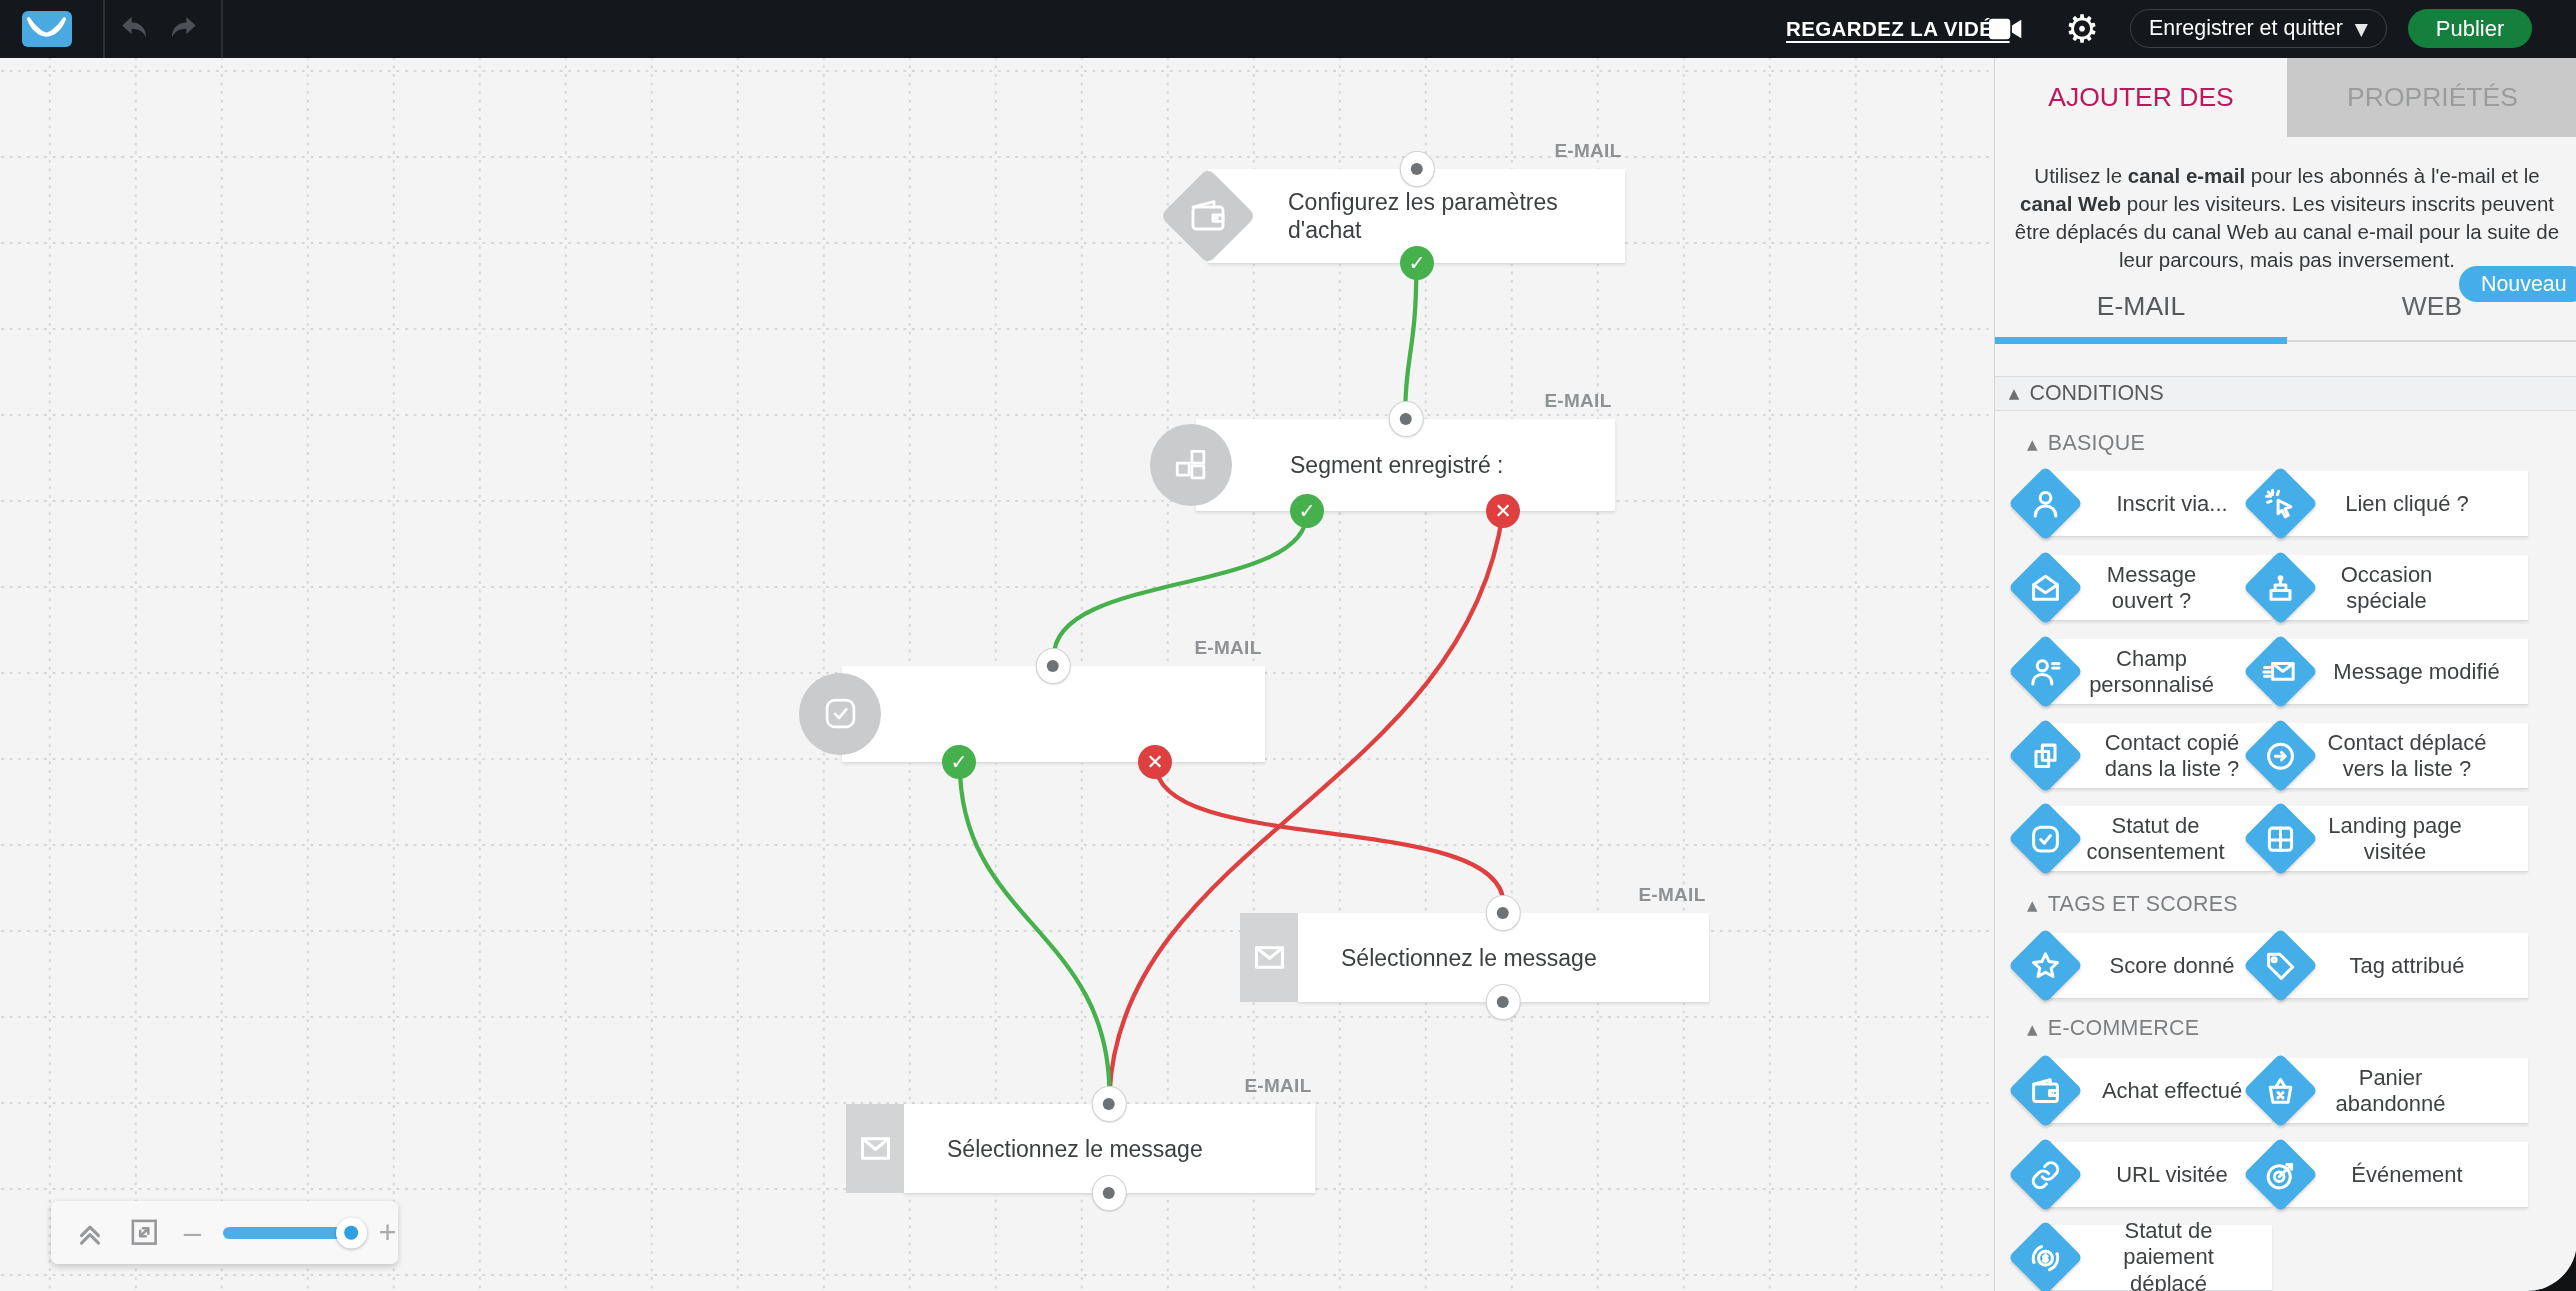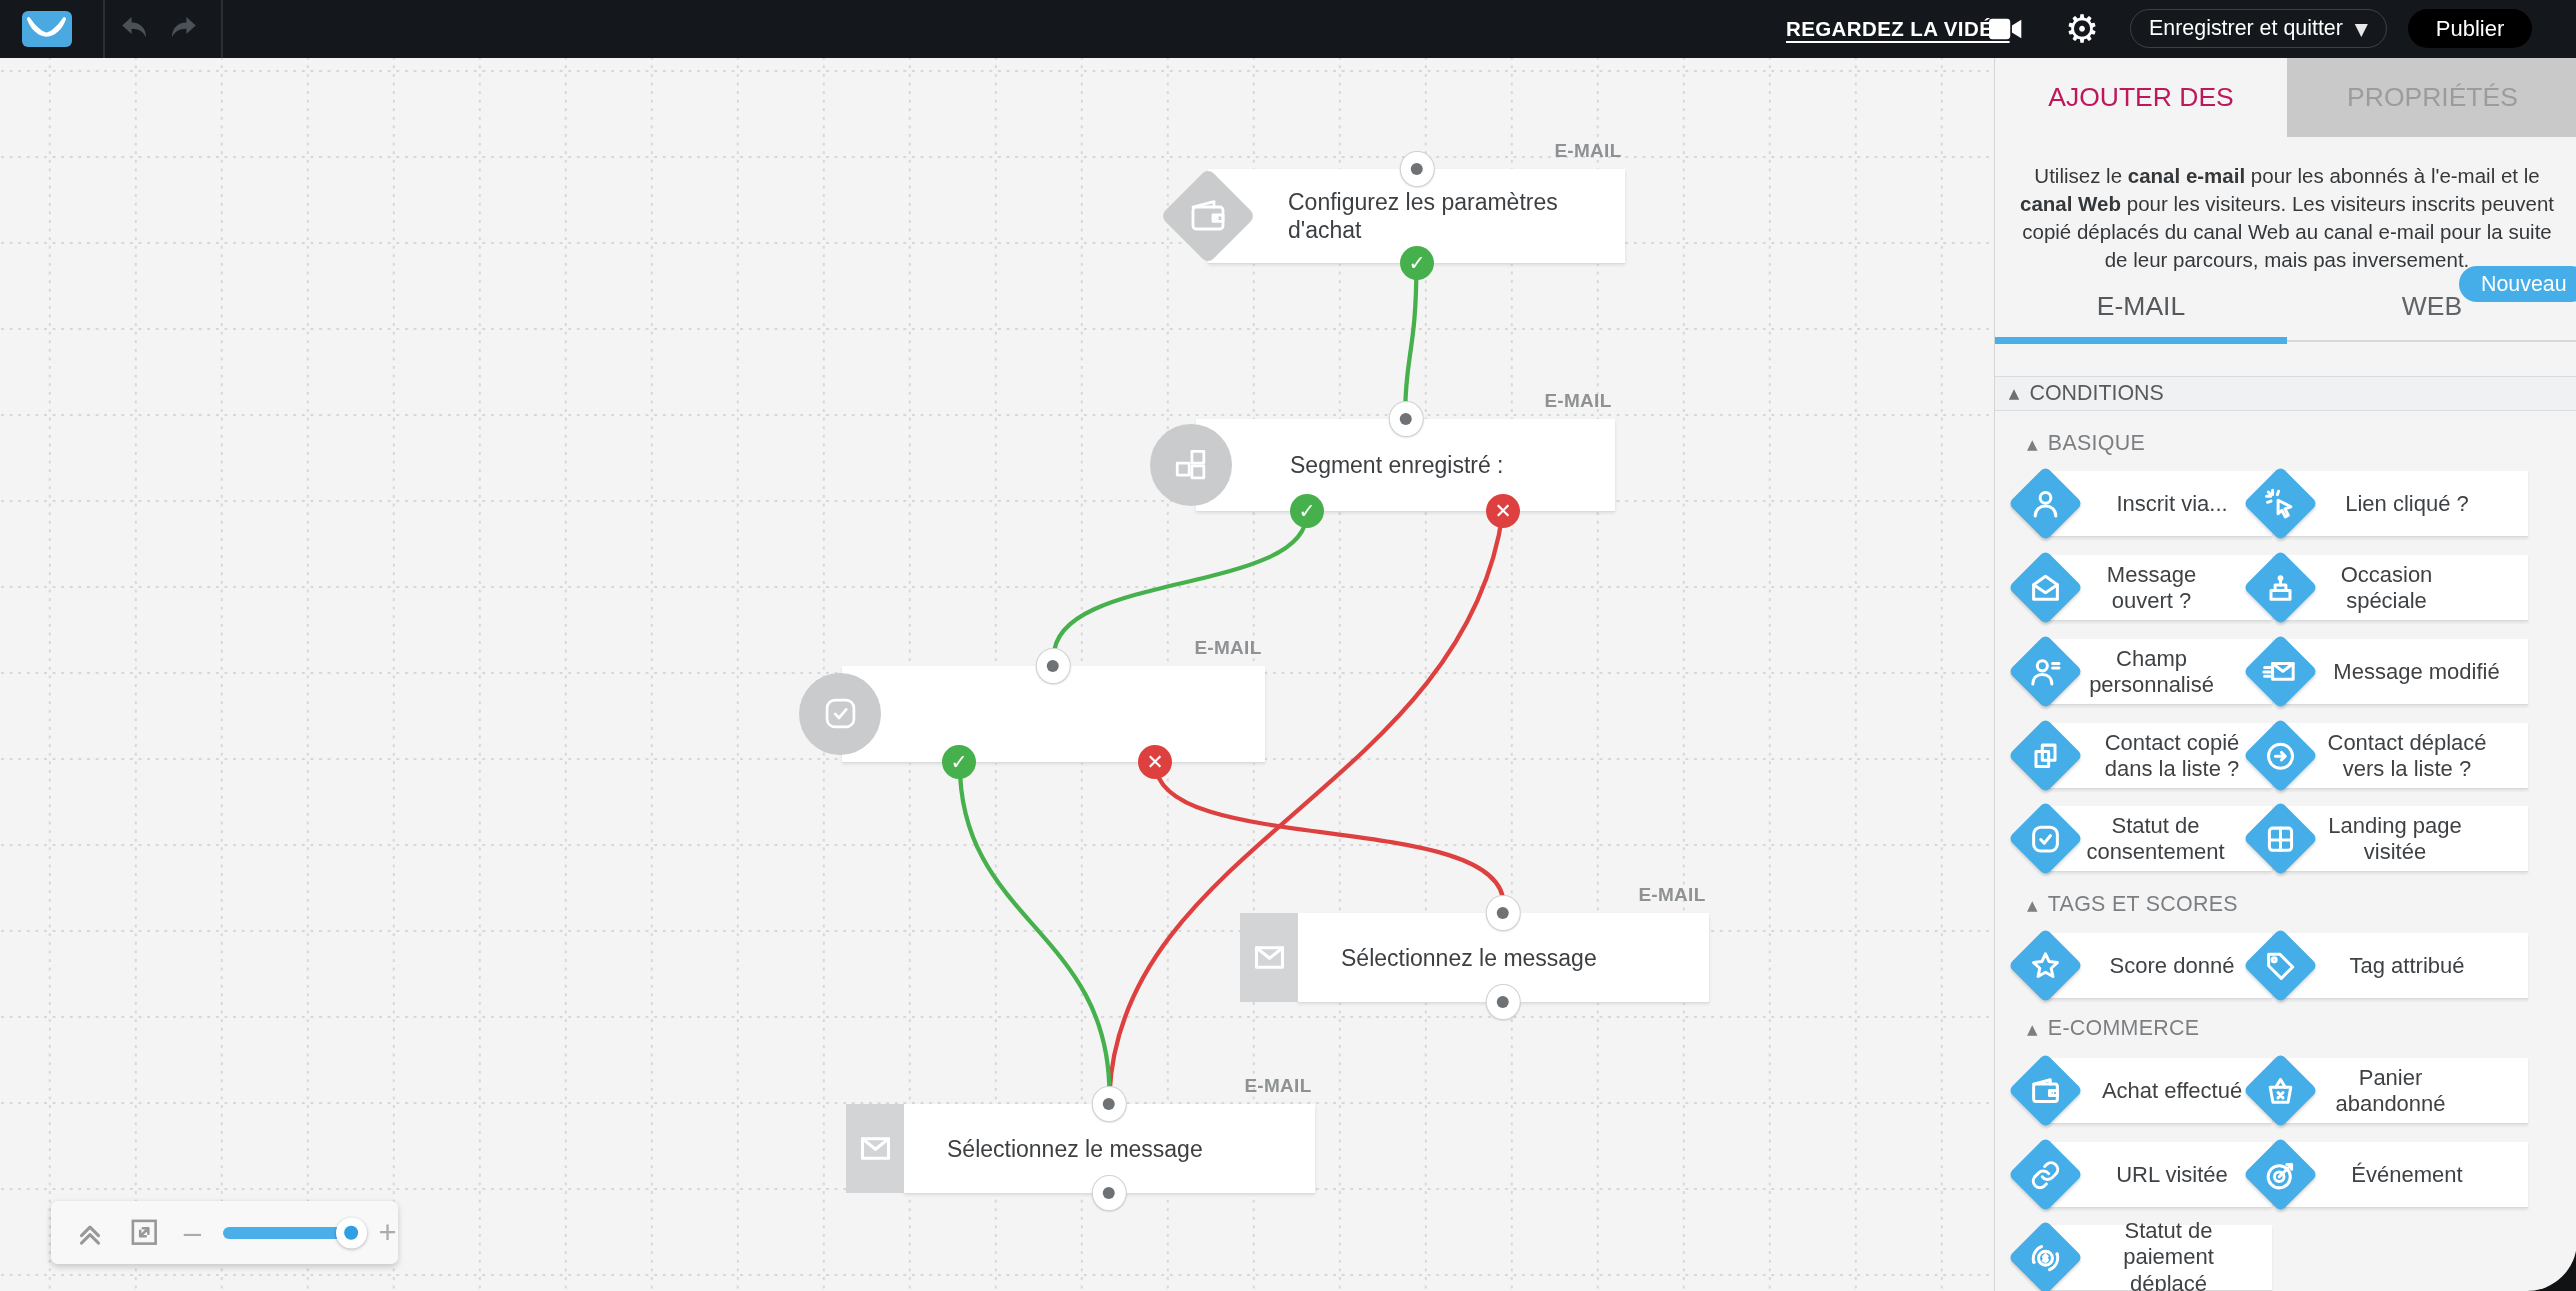--- a/index.html
+++ b/index.html
@@ -14,21 +14,21 @@
   .histbtn{position:absolute;top:12px;width:38px;height:34px;cursor:pointer;}
   .watch{position:absolute;top:17px;left:1786px;color:#fff;font-size:20.5px;font-weight:bold;
          letter-spacing:0.4px;text-decoration:underline;text-underline-offset:5.1px;cursor:pointer;}
   .cam{position:absolute;left:1989px;top:17px;}
   .gear{position:absolute;left:2065px;top:6.8px;color:#fff;font-size:38px;cursor:pointer;
         font-family:"DejaVu Sans",sans-serif;}
   .savequit{position:absolute;left:2130px;top:9.4px;width:257px;height:39px;border:1.7px solid #3c4248;
             border-radius:22px;color:#fff;font-size:21.4px;background:transparent;display:flex;
             align-items:center;justify-content:center;gap:12px;cursor:pointer;box-sizing:border-box;}
   .savequit .caret{font-size:17px;color:#e8e8e8;font-family:"DejaVu Sans",sans-serif;}
-  .publish{position:absolute;left:2408px;top:9.4px;width:124px;height:39px;background:#000000;
+  .publish{position:absolute;left:2408px;top:9.4px;width:124px;height:39px;background:#15803d;
            border:none;border-radius:22px;color:#fff;font-size:22px;cursor:pointer;}
 
   
   .canvas{position:absolute;left:0;top:58px;width:1994px;height:1233px;background:#f4f4f4;overflow:hidden;
     background-image:
       radial-gradient(circle,#d7d7d7 1.4px,transparent 1.5px),
       radial-gradient(circle,#d7d7d7 1.4px,transparent 1.5px);
     background-size:8.6px 86px,86px 8.6px;
     background-position:6.8px 56px,6.8px 56px;}
   .wires{position:absolute;left:0;top:0;z-index:1;}
@@ -325,21 +325,21 @@
       </div>
       <div class="zp-plus">+</div>
     </div>
   </div>
 
   <div class="corner"></div>
   <div class="sidebar">
     <div class="tab tab-add">AJOUTER DES</div>
     <div class="tab tab-prop">PROPRIÉTÉS</div>
 
-    <div class="desc"><span>Utilisez le </span><b>canal e-mail</b><span> pour les abonnés à l'e-mail et le </span><b>canal Web</b><span> pour les visiteurs. Les visiteurs inscrits peuvent copié déplacés du canal Web au canal e-mail pour la suite de leur parcours, mais pas inversement.</span></div>
+    <div class="desc"><span>Utilisez le </span><b>canal e-mail</b><span> pour les abonnés à l'e-mail et le </span><b>canal Web</b><span> pour les visiteurs. Les visiteurs inscrits peuvent être déplacés du canal Web au canal e-mail pour la suite de leur parcours, mais pas inversement.</span></div>
     <div class="newbadge">Nouveau</div>
 
     <div class="chantab" style="left:0">E-MAIL</div>
     <div class="chantab" style="left:291px;color:#606468">WEB</div>
     <div class="chanline"></div>
     <div class="chanbar"></div>
 
     <div class="secbar">
       <span class="tri">▲</span>
       <span class="seclab">CONDITIONS</span>

